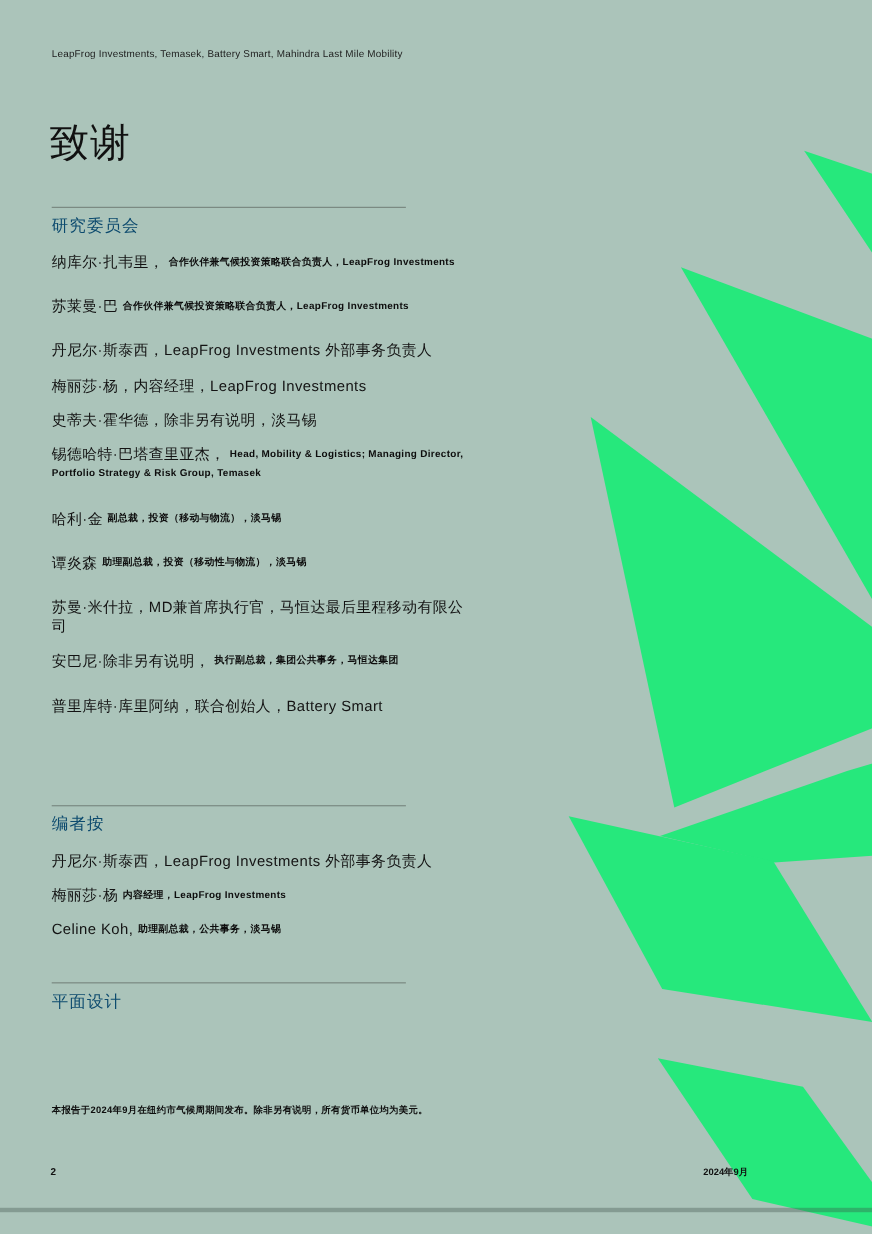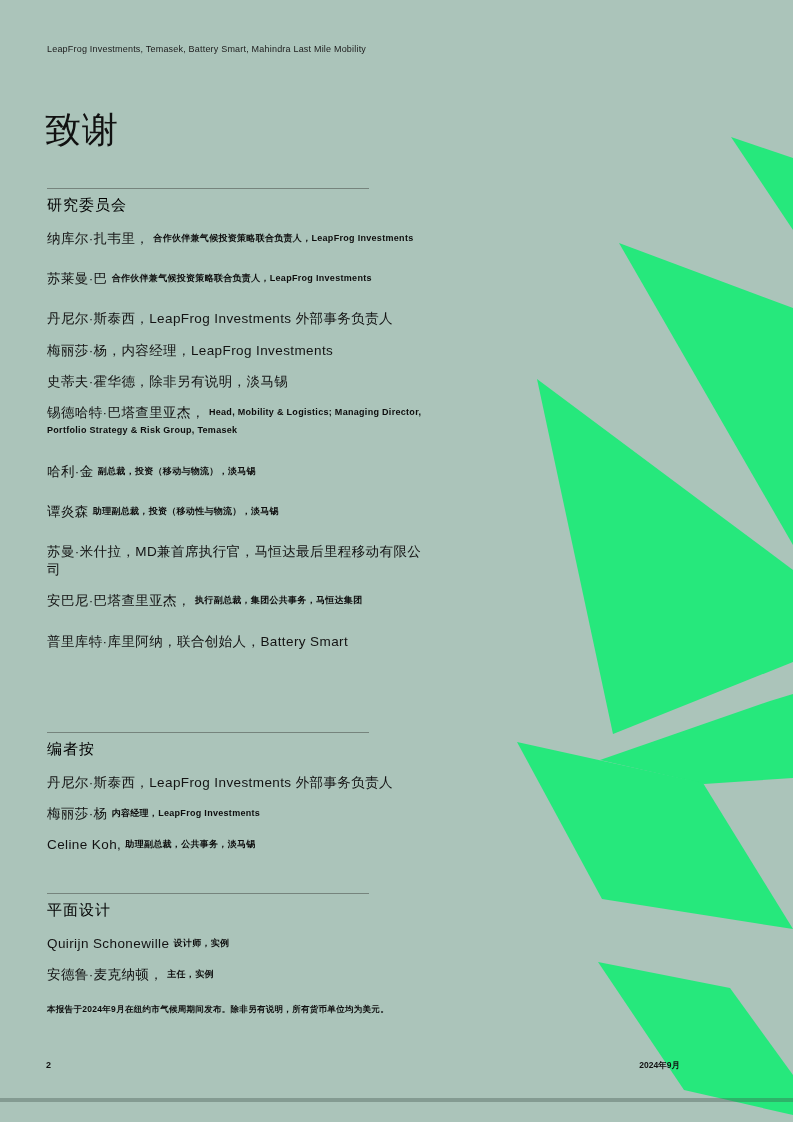--- a/index.html
+++ b/index.html
@@ -21,21 +21,21 @@
     position:absolute;top:106px;left:45px;margin:0;
     font-size:36px;font-weight:500;letter-spacing:1px;color:#111;
   }
   .sections{position:absolute;left:47px;top:0;width:382px;}
   .section{position:absolute;left:0;width:382px;}
   .section-0{top:188px;}
   .section-1{top:732px;}
   .section-2{top:893px;}
   .rule{border:none;border-top:1px solid #76847D;margin:0;width:322px;}
   .section-heading{
-    margin:7px 0 15px 0;font-size:15px;font-weight:400;color:#000000;letter-spacing:1px;
+    margin:7px 0 15px 0;font-size:15px;font-weight:400;color:#0c4a6e;letter-spacing:1px;
   }
   .entry{margin:0 0 13px 0;font-size:13.5px;line-height:1.35;letter-spacing:.4px;}
   .section-0 .entry.has-desc{margin-bottom:22px;}
   .entry .name{font-size:13.5px;color:#131313;}
   .entry .desc{
     font-size:9px;font-weight:bold;color:#0d0d0d;letter-spacing:.3px;
     vertical-align:2px;line-height:1.25;
   }
   .footnote{
     position:absolute;top:1004px;left:47px;width:540px;
@@ -89,21 +89,21 @@
   <p class="entry"><span class="name">史蒂夫·霍华德，除非另有说明，淡马锡</span> </p>
 
   <p class="entry has-desc"><span class="name">锡德哈特·巴塔查里亚杰，</span> <span class="desc">Head, Mobility &amp; Logistics; Managing Director, Portfolio Strategy &amp; Risk Group, Temasek</span></p>
 
   <p class="entry has-desc"><span class="name">哈利·金</span> <span class="desc">副总裁，投资（移动与物流），淡马锡</span></p>
 
   <p class="entry has-desc"><span class="name">谭炎森</span> <span class="desc">助理副总裁，投资（移动性与物流），淡马锡</span></p>
 
   <p class="entry"><span class="name">苏曼·米什拉，MD兼首席执行官，马恒达最后里程移动有限公司</span> </p>
 
-  <p class="entry has-desc"><span class="name">安巴尼·巴塔查里亚杰，</span> <span class="desc">执行副总裁，集团公共事务，马恒达集团</span></p>
+  <p class="entry has-desc"><span class="name">安巴尼·除非另有说明，</span> <span class="desc">执行副总裁，集团公共事务，马恒达集团</span></p>
 
   <p class="entry"><span class="name">普里库特·库里阿纳，联合创始人，Battery Smart</span> </p>
 
 </div>
   </section>
 
   <section class="section section-1">
     <hr class="rule">
     <h2 class="section-heading">编者按</h2>
     <div class="entries">
@@ -111,25 +111,20 @@
 
   <p class="entry has-desc"><span class="name">梅丽莎·杨</span> <span class="desc">内容经理，LeapFrog Investments</span></p>
 
   <p class="entry has-desc"><span class="name">Celine Koh,</span> <span class="desc">助理副总裁，公共事务，淡马锡</span></p>
 </div>
   </section>
 
   <section class="section section-2">
     <hr class="rule">
     <h2 class="section-heading">平面设计</h2>
-    <div class="entries">
-  <p class="entry has-desc"><span class="name">Quirijn Schonewille</span> <span class="desc">设计师，实例</span></p>
-
-  <p class="entry has-desc"><span class="name">安德鲁·麦克纳顿，</span> <span class="desc">主任，实例</span></p>
-</div>
   </section>
 </div>
 
     <div class="footnote">本报告于2024年9月在纽约市气候周期间发布。除非另有说明，所有货币单位均为美元。</div>
 
     <div class="page-number">2</div>
 
     <div class="publication-date">2024年9月</div>
 
     <div class="bottom-edge"></div>

